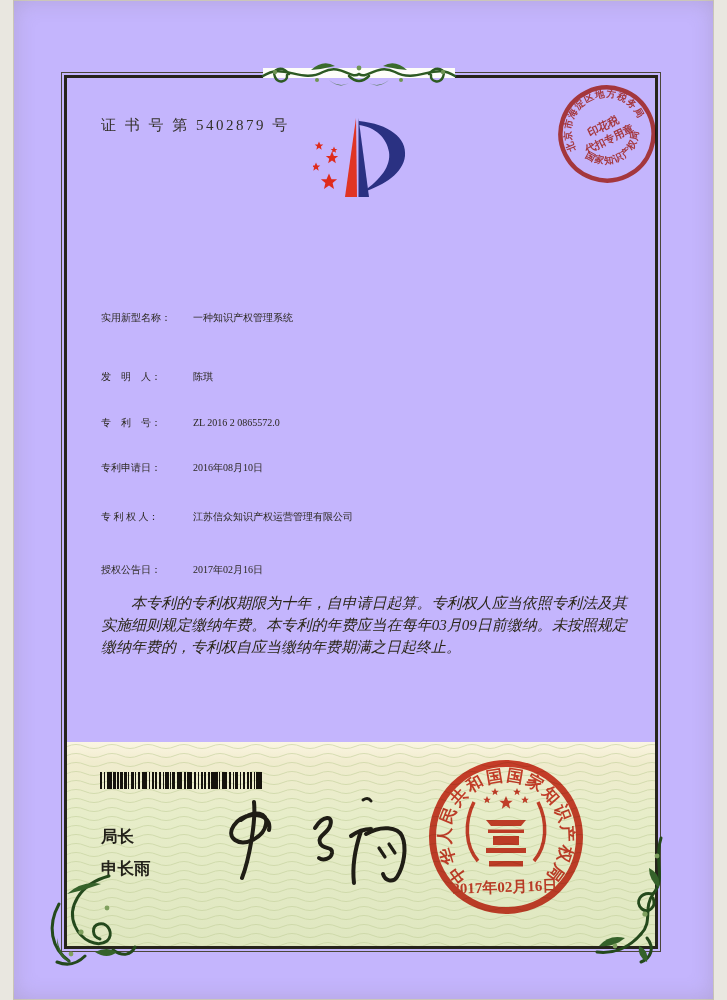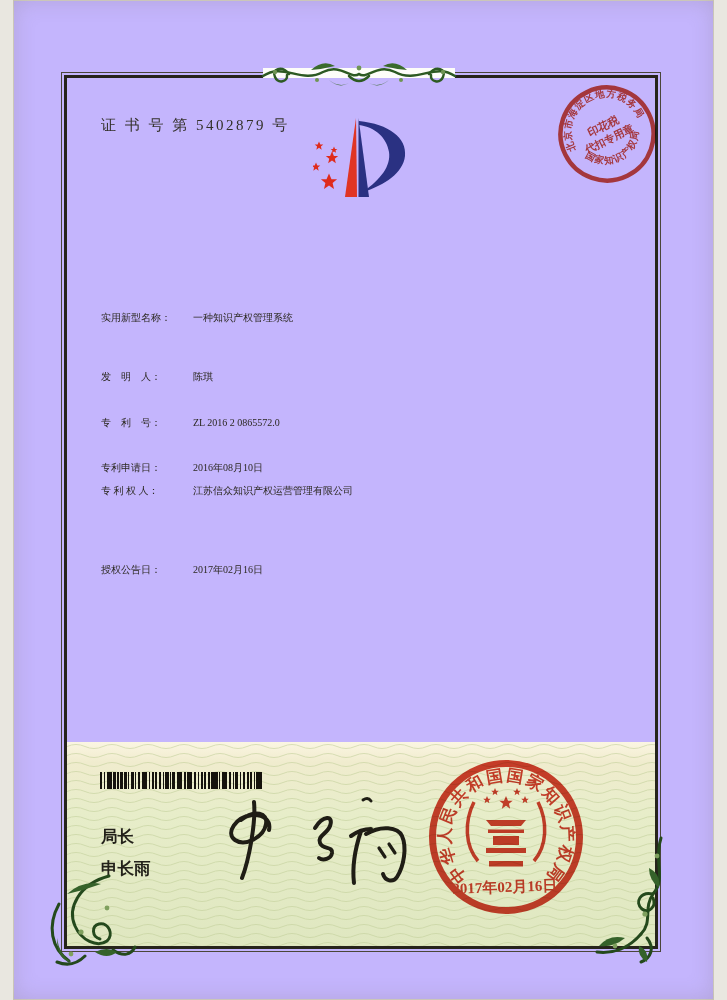--- a/index.html
+++ b/index.html
@@ -101,29 +101,30 @@
     </div>
     <div class="field-row" style="top:370px">
       <span class="field-label">发　明　人：</span><span class="field-value">陈琪</span>
     </div>
     <div class="field-row" style="top:416px">
       <span class="field-label">专　利　号：</span><span class="field-value">ZL 2016 2 0865572.0</span>
     </div>
     <div class="field-row" style="top:461px">
       <span class="field-label">专利申请日：</span><span class="field-value">2016年08月10日</span>
     </div>
-    <div class="field-row" style="top:484px">
+    <div class="field-row" style="top:510px">
       <span class="field-label">专 利 权 人：</span><span class="field-value">江苏信众知识产权运营管理有限公司</span>
     </div>
     <div class="field-row" style="top:563px">
       <span class="field-label">授权公告日：</span><span class="field-value">2017年02月16日</span>
     </div>
   </div>
 
   <div class="paras">
+    <p>本专利的专利权期限为十年，自申请日起算。专利权人应当依照专利法及其实施细则规定缴纳年费。本专利的年费应当在每年03月09日前缴纳。未按照规定缴纳年费的，专利权自应当缴纳年费期满之日起终止。</p>
   </div>
 
   <div class="barcode"></div>
 
   <div class="signer-role">局长</div>
   <div class="signer-name">申长雨</div>
 
   <svg class="signature" width="210" height="100" viewBox="0 0 210 100">
     <g fill="none" stroke="#1f1d15" stroke-width="4" stroke-linecap="round" stroke-linejoin="round">
       <path d="M38,30 c14,-11 27,-7 25,4 c-2,13 -21,23 -31,16 c-10,-7 1,-23 17,-25 c12,-1 19,6 17,15"></path>

